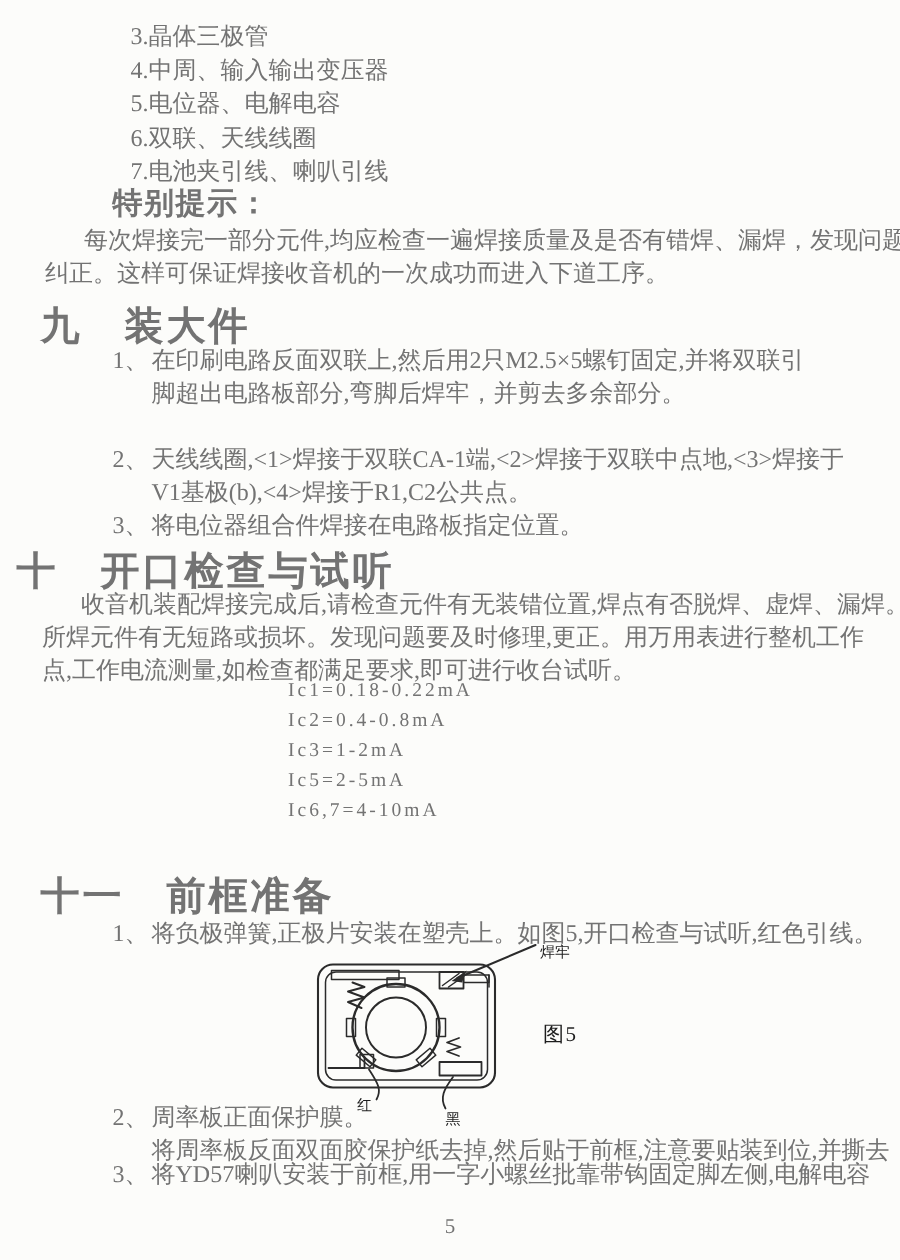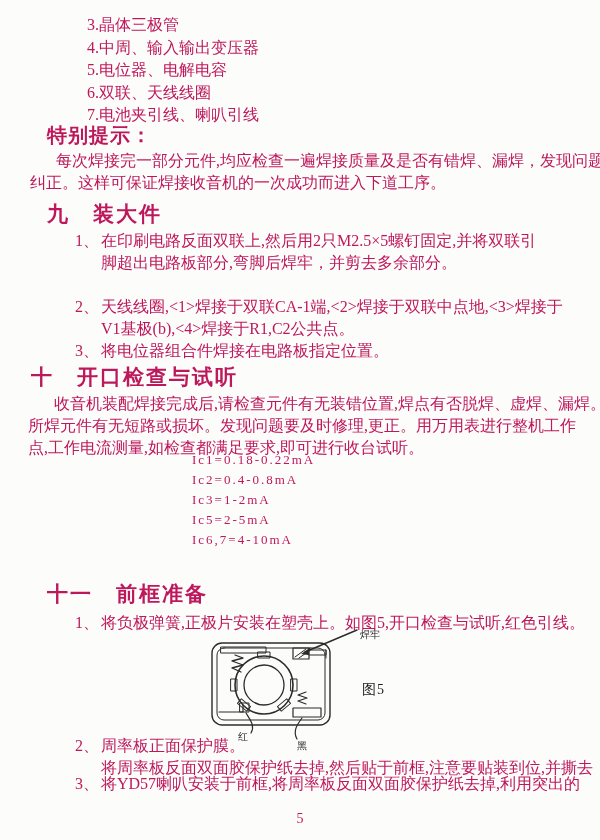--- a/index.html
+++ b/index.html
@@ -1,27 +1,27 @@
 <!DOCTYPE html>
 <html><head>
 <meta charset="utf-8">
 <style>
   html,body{margin:0;padding:0;background:#e8e8e6;}
   .page{
     position:relative;width:600px;height:840px;margin:0 auto;
-    background:#fcfcfa;color:#be185d;overflow:hidden;
+    background:#fcfcfa;color:#737373;overflow:hidden;
     font-family:"Liberation Serif","DejaVu Serif",serif;
     font-size:16px;
   }
   .abs{position:absolute;}
   .line{line-height:22px;white-space:nowrap;}
   .tlines .line{line-height:22.5px;}
   .hd{font-family:"Liberation Sans","DejaVu Sans",sans-serif;font-weight:bold;white-space:nowrap;}
   .note-hd{font-size:20px;letter-spacing:1px;}
-  .sec-hd{font-size:21px;letter-spacing:2px;margin-left:20px;}
+  .sec-hd{font-size:26px;letter-spacing:2px;}
   .para .line{line-height:22px;}
   .indent1{padding-left:26px;}
   .item{display:flex;align-items:flex-start;}
   .item .num{flex:none;width:26px;line-height:22px;white-space:nowrap;}
   .item .itemlines{flex:none;}
   .ic-block .line{line-height:20px;font-size:13px;letter-spacing:2px;}
   .page-num{width:100%;text-align:center;font-size:14px;line-height:18px;}
   svg text{font-family:"Liberation Serif","DejaVu Serif",serif;fill:#1d1d1d;}
   .fig-label{font-size:10px;}
   .fig-caption{font-size:14px;letter-spacing:1px;}
@@ -32,21 +32,21 @@
 <div class="page">
 
   <div class="abs tlines" style="left:87px;top:14px;">
     <div class="line">3.晶体三极管</div>
     <div class="line">4.中周、输入输出变压器</div>
     <div class="line">5.电位器、电解电容</div>
     <div class="line">6.双联、天线线圈</div>
     <div class="line">7.电池夹引线、喇叭引线</div>
   </div>
 
-  <div class="abs hd note-hd" style="left:47px;top:122px;">特别提示：</div>
+  <div class="abs hd note-hd" style="left:75px;top:122px;">特别提示：</div>
   <div class="abs para" style="left:30px;top:150px;">
     <div class="line indent1">每次焊接完一部分元件,均应检查一遍焊接质量及是否有错焊、漏焊，发现问题及时</div>
     <div class="line">纠正。这样可保证焊接收音机的一次成功而进入下道工序。</div>
   </div>
 
   <div class="abs hd sec-hd" style="left:27px;top:200px;">九　装大件</div>
 
   <div class="abs item" style="left:75px;top:230px;">
     <span class="num">1、</span>
     <div class="itemlines">
@@ -137,19 +137,19 @@
     <span class="num">2、</span>
     <div class="itemlines">
       <div class="line">周率板正面保护膜。</div>
       <div class="line">将周率板反面双面胶保护纸去掉,然后贴于前框,注意要贴装到位,并撕去</div>
     </div>
   </div>
 
   <div class="abs item" style="left:75px;top:773px;">
     <span class="num">3、</span>
     <div class="itemlines">
-      <div class="line">将YD57喇叭安装于前框,将周率板反面双面胶保护纸去掉,利用突出的</div>
+      <div class="line">将YD57喇叭安装于前框,用一字小螺丝批靠带钩固定脚左侧,电解电容</div>
     </div>
   </div>
 
   <div class="abs page-num" style="left:0;top:810px;">5</div>
 
 </div>
 
 </body></html>

